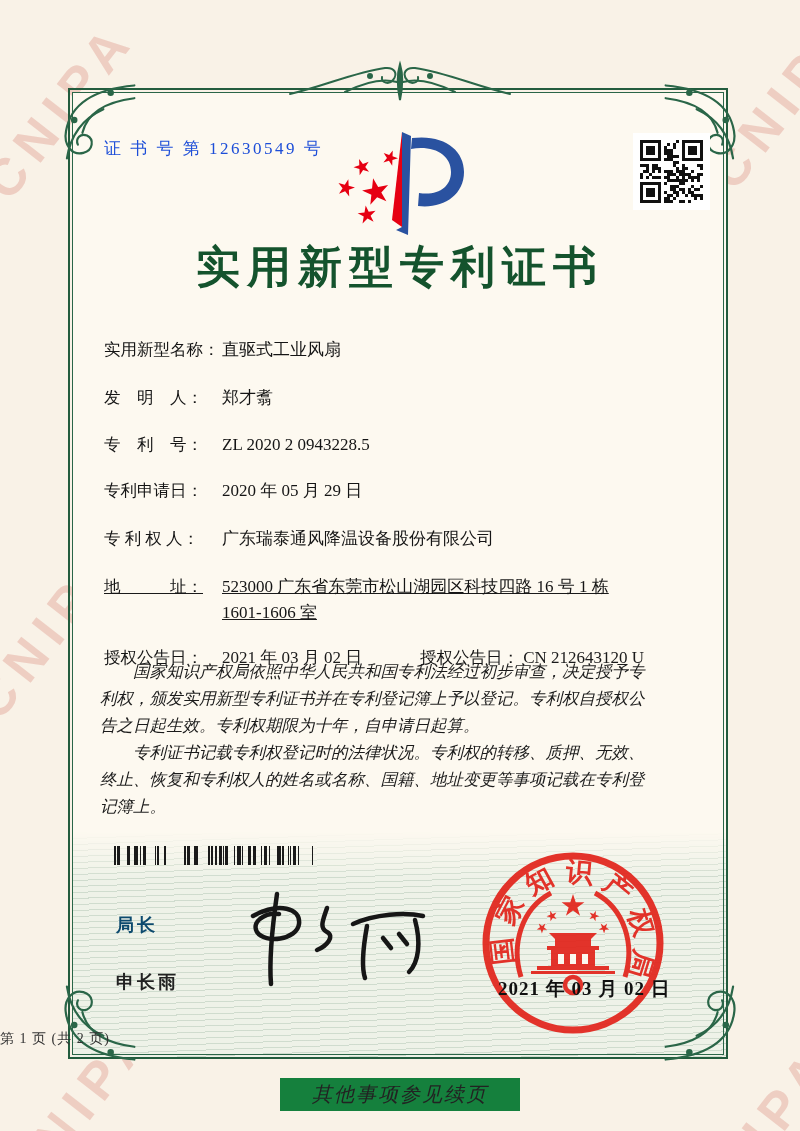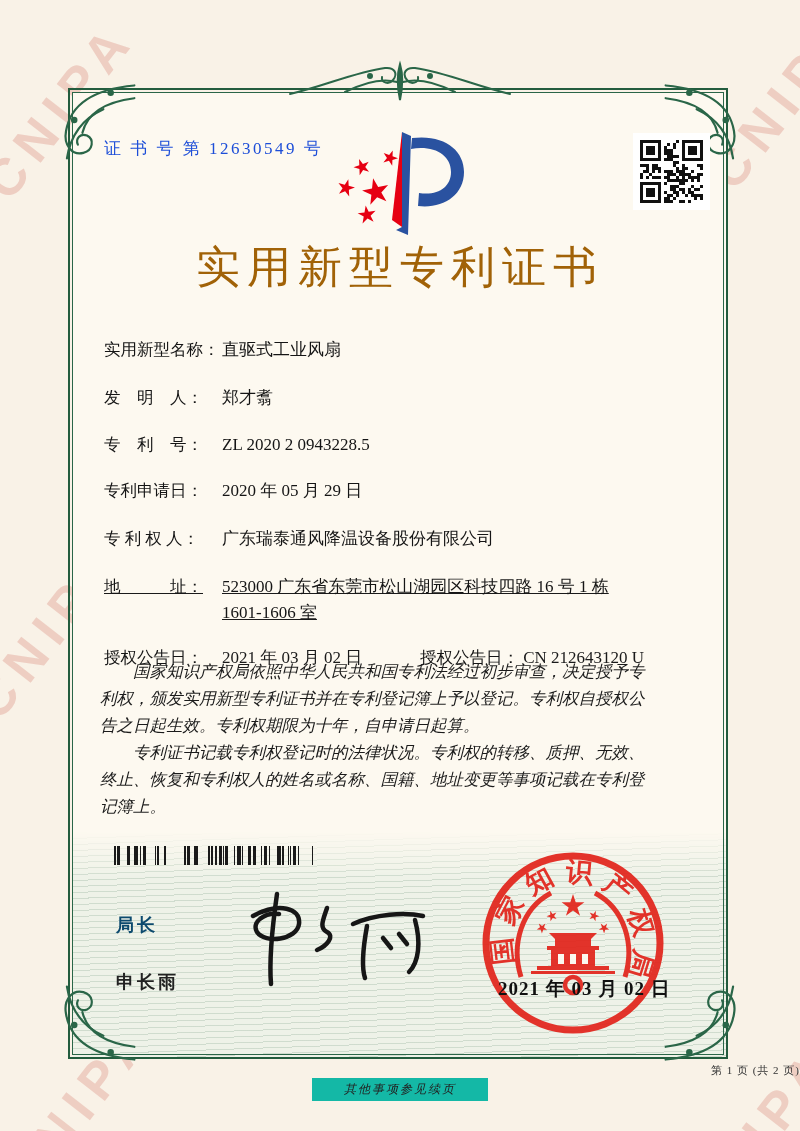--- a/index.html
+++ b/index.html
@@ -40,21 +40,21 @@
   .cert-number {
     position:absolute; left:104px; top:137px; font-size:17px; letter-spacing:2.5px; color:#1d4ed8;
   }
   .logo { position:absolute; left:332px; top:130px; }
   .qr-box {
     position:absolute; left:633px; top:133px; width:77px; height:77px;
     background:#ffffff; display:flex; align-items:center; justify-content:center;
   }
   .page-title {
     position:absolute; left:0; top:238px; width:100%; text-align:center;
-    font-size:44px; font-weight:normal; letter-spacing:7px; color:#a16207;
+    font-size:44px; font-weight:bold; letter-spacing:7px; color:#14532d;
   }
   
   .frow { position:absolute; left:104px; width:540px; display:flex; font-size:17px; line-height:26px; }
   .flabel { flex:none; width:118px; font-size:16.5px; white-space:pre; color:#151515; }
   .fvalue { flex:1; color:#151515; }
   .grant2 { position:absolute; left:316px; top:0; white-space:nowrap; }
   
   .paras {
     position:absolute; left:100px; top:658px; width:548px;
     font-size:16.5px; line-height:27px; font-style:italic; color:#1b1b1b;
@@ -65,24 +65,24 @@
   
   .sig-title { position:absolute; left:116px; top:913px; font-family:Liberation Sans, sans-serif; font-size:18px; font-weight:600; letter-spacing:3px; color:#0c4a6e; }
   .sig-name  { position:absolute; left:116px; top:970px; font-family:"Liberation Sans","DejaVu Sans",sans-serif; font-size:18px; font-weight:600; letter-spacing:3px; color:#222; }
   .sig-script { position:absolute; left:215px; top:882px; }
   
   .seal { position:absolute; left:478px; top:848px; }
   .seal-date {
     position:absolute; left:498px; top:976px; font-size:19px; font-weight:bold;
     letter-spacing:1px; color:#101010; white-space:nowrap;
   }
-  .page-num { position:absolute; left:0; top:1030px; width:100%; text-align:right; font-size:11px; color:#333; letter-spacing:1px;margin-top:33px; }
+  .page-num { position:absolute; left:0; top:1030px; width:100%; text-align:left; font-size:14px; color:#333; letter-spacing:1px; }
   .footer-note {
     position:absolute; left:0; right:0; top:1078px; margin:auto; width:fit-content;
-    background:#14b8a6; padding:3px 32px; font-size:12px; font-style:italic; color:#222; letter-spacing:2px;
+    background:#15803d; padding:3px 32px; font-size:20px; font-style:italic; color:#222; letter-spacing:2px;
   }
 </style>
 </head>
 <body>
 
 <div class="page">
 
   <div class="wm pink" style="left:-45px; top:80px;">CNIPA</div>
   <div class="wm pink" style="left:680px; top:70px;">CNIPA</div>
   <div class="wm pink-faint" style="left:215px; top:200px;">CNIPA</div>

